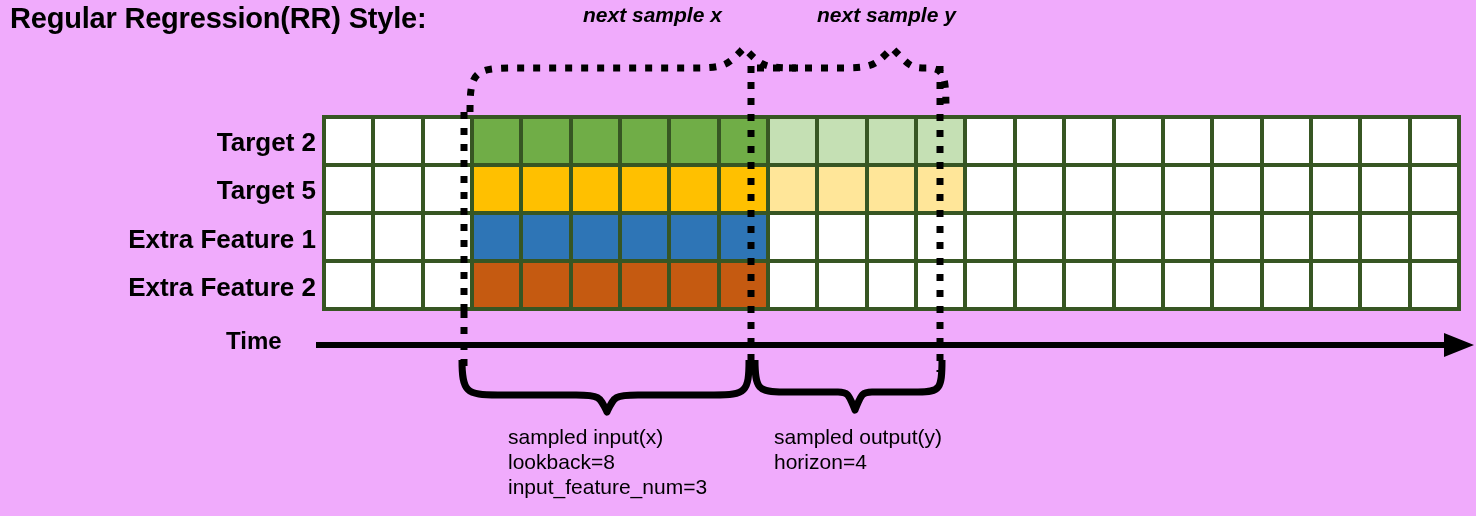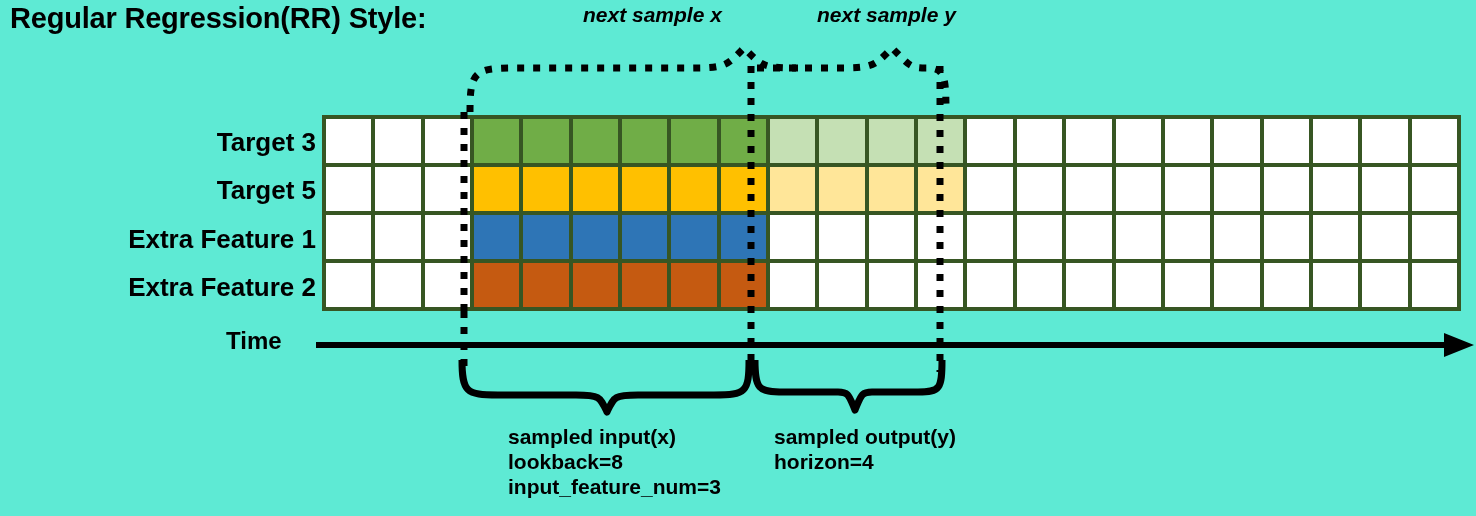--- a/index.html
+++ b/index.html
@@ -1,17 +1,17 @@
 <!DOCTYPE html>
 <html><head>
 <meta charset="utf-8">
 <style>
   html,body{margin:0;padding:0;background:#ffffff;}
   body{width:1476px;height:516px;overflow:hidden;font-family:"Liberation Sans",sans-serif;}
-  #stage{position:relative;width:1476px;height:516px;background:#5eead4;}
+  #stage{position:relative;width:1476px;height:516px;background:#f0abfc;}
 
   
   #title{
     position:absolute;left:10px;top:2px;
     font-size:29px;font-weight:700;color:#000;
     letter-spacing:-0.2px;white-space:nowrap;
   }
 
   
   .top-caption{
@@ -57,38 +57,38 @@
     position:absolute;left:226px;top:327px;
     font-size:24px;font-weight:700;color:#000;white-space:nowrap;
   }
   #time-axis{position:absolute;left:316px;top:330px;width:1160px;height:32px;}
 
   
   #overlay{position:absolute;left:0;top:0;width:1476px;height:516px;pointer-events:none;}
 
   
   .annot{
-    position:absolute;font-size:21px;font-weight:700;color:#000;
+    position:absolute;font-size:21px;font-weight:400;color:#000;
     line-height:25px;white-space:nowrap;
   }
   #annot-x{left:508px;top:424px;}
   #annot-y{left:774px;top:424px;}
   .annot div{white-space:nowrap;}
 </style>
 </head>
 <body>
 
 <div id="stage">
 
   <div id="title">Regular Regression(RR) Style:</div>
 
   <div class="top-caption" id="cap-y">next sample y</div>
   <div class="top-caption" id="cap-x">next sample x</div>
 
-  <div class="row-label" id="lbl-r0">Target 3</div>
+  <div class="row-label" id="lbl-r0">Target 2</div>
   <div class="row-label" id="lbl-r1">Target 5</div>
   <div class="row-label" id="lbl-r2">Extra Feature 1</div>
   <div class="row-label" id="lbl-r3">Extra Feature 2</div>
 
   <div id="grid">
       <div class="grid-row">
         <div class="cell c-white"></div>
         <div class="cell c-white"></div>
         <div class="cell c-white"></div>
         <div class="cell c-green"></div>

